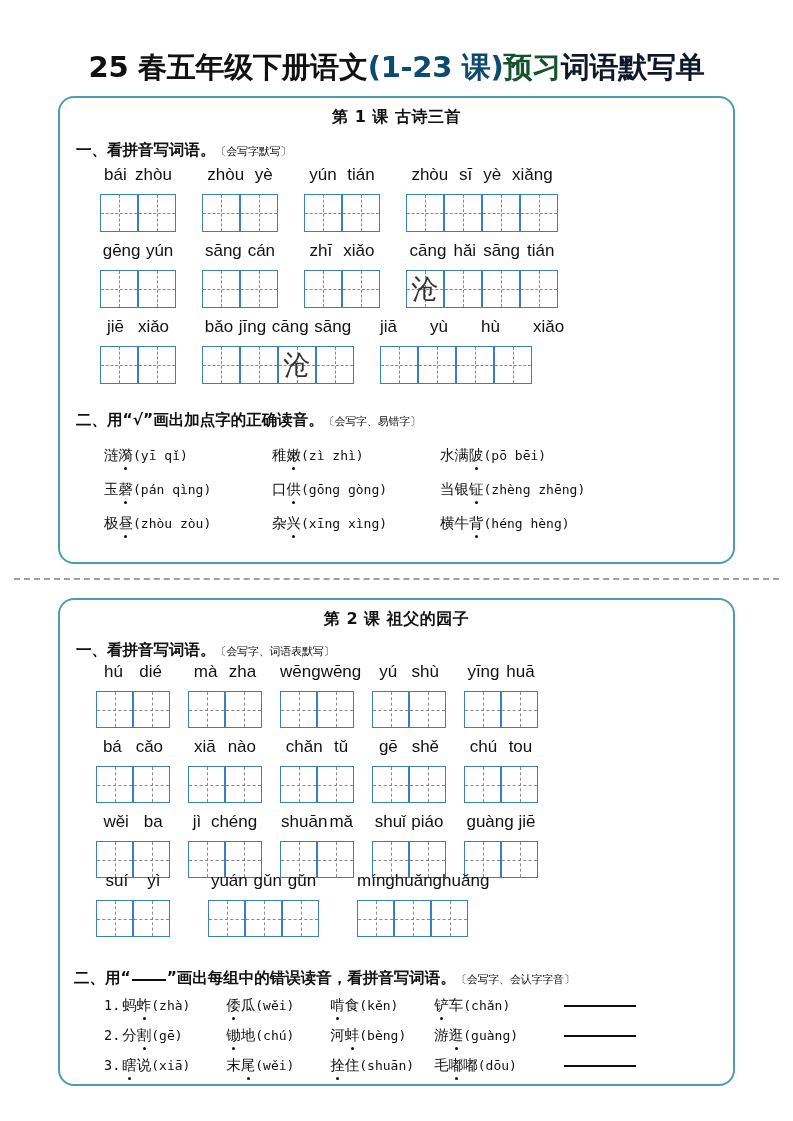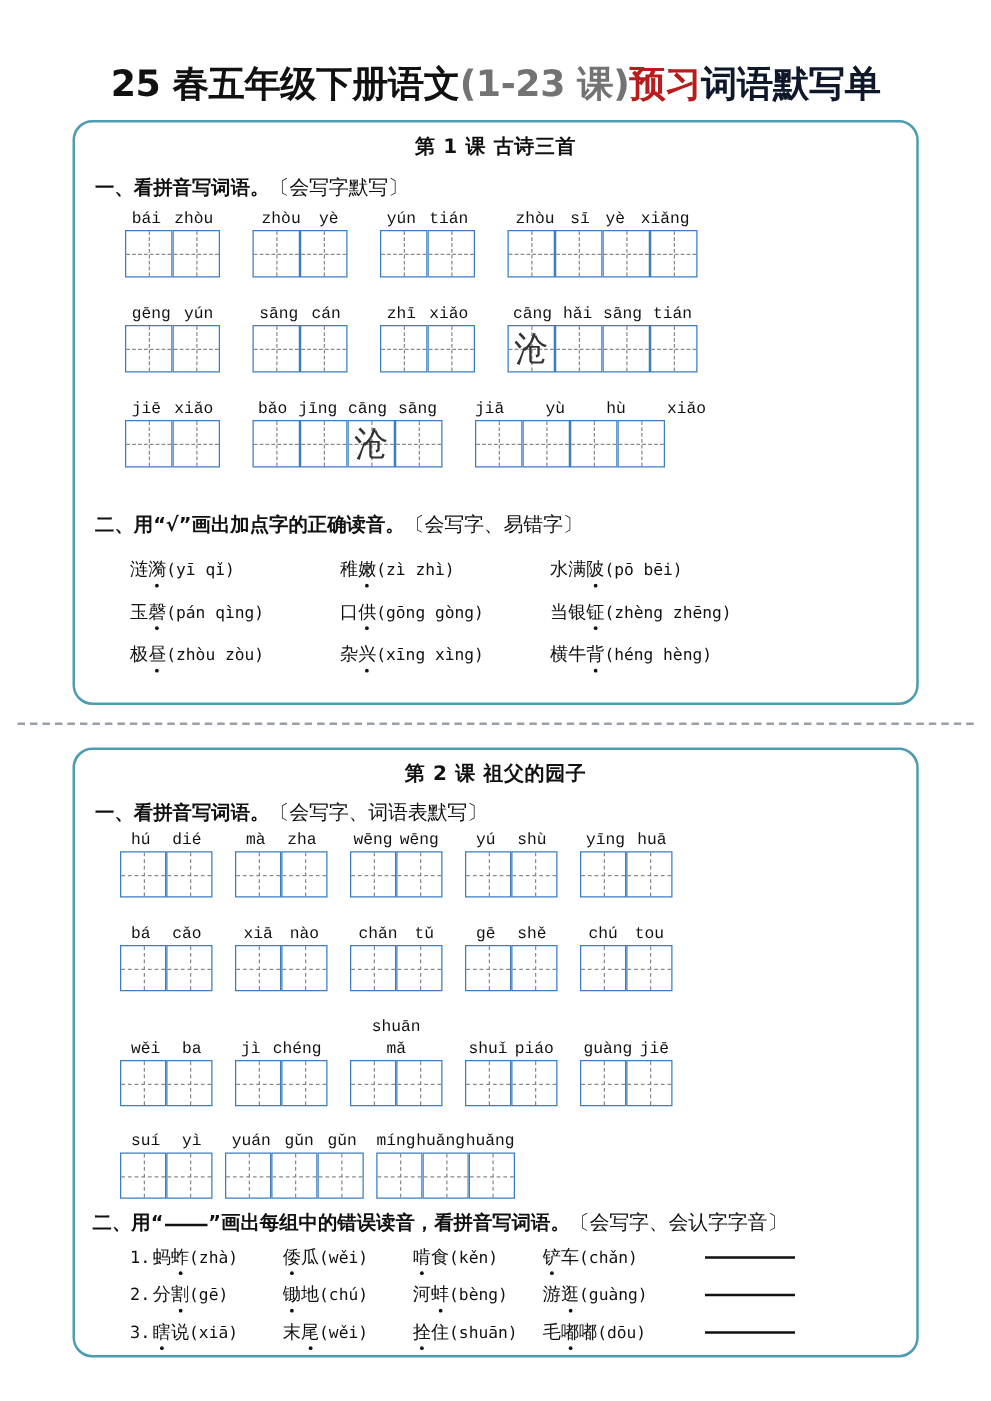--- a/index.html
+++ b/index.html
@@ -26,22 +26,22 @@
     white-space: nowrap;
   }
   .title-text {
     font-family: "DejaVu Sans", sans-serif;
     font-weight: bold;
     font-size: 29px;
     letter-spacing: -0.3px;
   }
   .t-blue { color: #0f172a; }
   .t-black { color: #111111; }
-  .t-green { color: #737373; }
-  .t-red { color: #b91c1c; }
+  .t-green { color: #0c4a6e; }
+  .t-red { color: #14532d; }
 
   
   .card {
     position: absolute;
     left: 58px;
     width: 677px;
     border: 2px solid #4d9cb0;
     border-radius: 16px;
     box-sizing: border-box;
     background: #ffffff;
@@ -70,21 +70,21 @@
   
   .ex-head {
     font-family: "DejaVu Sans", sans-serif;
     font-weight: bold;
     font-size: 15.5px;
     color: #111;
     white-space: nowrap;
   }
   .ex-head .tag {
     font-weight: normal;
-    font-size: 16px;
+    font-size: 11px;
     letter-spacing: -0.2px;
   }
   .ex-head .mark {
     font-family: "DejaVu Sans", sans-serif;
   }
   .underline-slot {
     display: inline-block;
     width: 34px;
     border-bottom: 2px solid #111;
     vertical-align: 2px;
@@ -98,26 +98,26 @@
     align-items: flex-end;
     white-space: nowrap;
   }
   .word {
     display: flex;
     flex-direction: column;
     align-items: stretch;
   }
   .pinyin {
     display: flex;
-    font-family: Liberation Mono, monospace;
-    font-size: 13px;
+    font-family: Liberation Sans, sans-serif;
+    font-size: 17px;
     color: #111;
     line-height: 17px;
     justify-content: space-around;
-    margin-bottom: 1px;
+    margin-bottom: 11px;
   }
   .pinyin span {
     flex: 1 1 auto;
     text-align: center;
   }
   .grid {
     display: flex;
   }
   .cell {
     width: 38px;
@@ -481,21 +481,21 @@
         <div class="pinyin" style="width: 74px;">
           <span>jì</span>
           <span>chéng</span>
         </div>
         <div class="grid">
           <div class="cell" style="width: 37px; height: 37px;"></div>
           <div class="cell" style="width: 37px; height: 37px;"></div>
         </div>
       </div>
       <div class="word">
-        <div class="pinyin" style="width: 74px; flex-direction: column;">
+        <div class="pinyin" style="width: 74px;">
           <span>shuān</span>
           <span>mǎ</span>
         </div>
         <div class="grid">
           <div class="cell" style="width: 37px; height: 37px;"></div>
           <div class="cell" style="width: 37px; height: 37px;"></div>
         </div>
       </div>
       <div class="word">
         <div class="pinyin" style="width: 74px;">
@@ -511,21 +511,21 @@
         <div class="pinyin" style="width: 74px;">
           <span>guàng</span>
           <span>jiē</span>
         </div>
         <div class="grid">
           <div class="cell" style="width: 37px; height: 37px;"></div>
           <div class="cell" style="width: 37px; height: 37px;"></div>
         </div>
       </div>
     </div>
-  <div class="word-row" id="l2-r4" style="left:36px; top:304px; gap:10px;justify-content:flex-end;">
+  <div class="word-row" id="l2-r4" style="left:36px; top:272px; gap:38px;justify-content:flex-end;">
       <div class="word">
         <div class="pinyin" style="width: 74px;">
           <span>suí</span>
           <span>yì</span>
         </div>
         <div class="grid">
           <div class="cell" style="width: 37px; height: 37px;"></div>
           <div class="cell" style="width: 37px; height: 37px;"></div>
         </div>
       </div>

